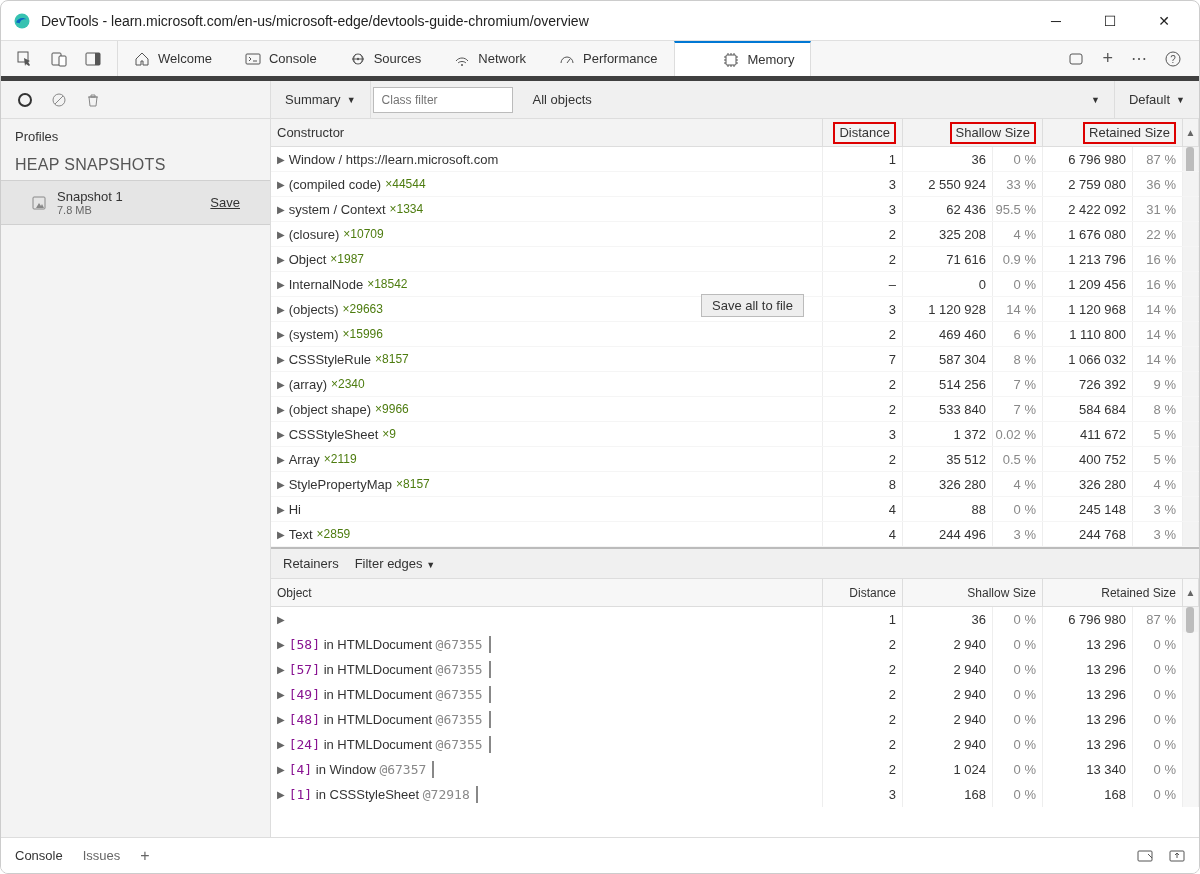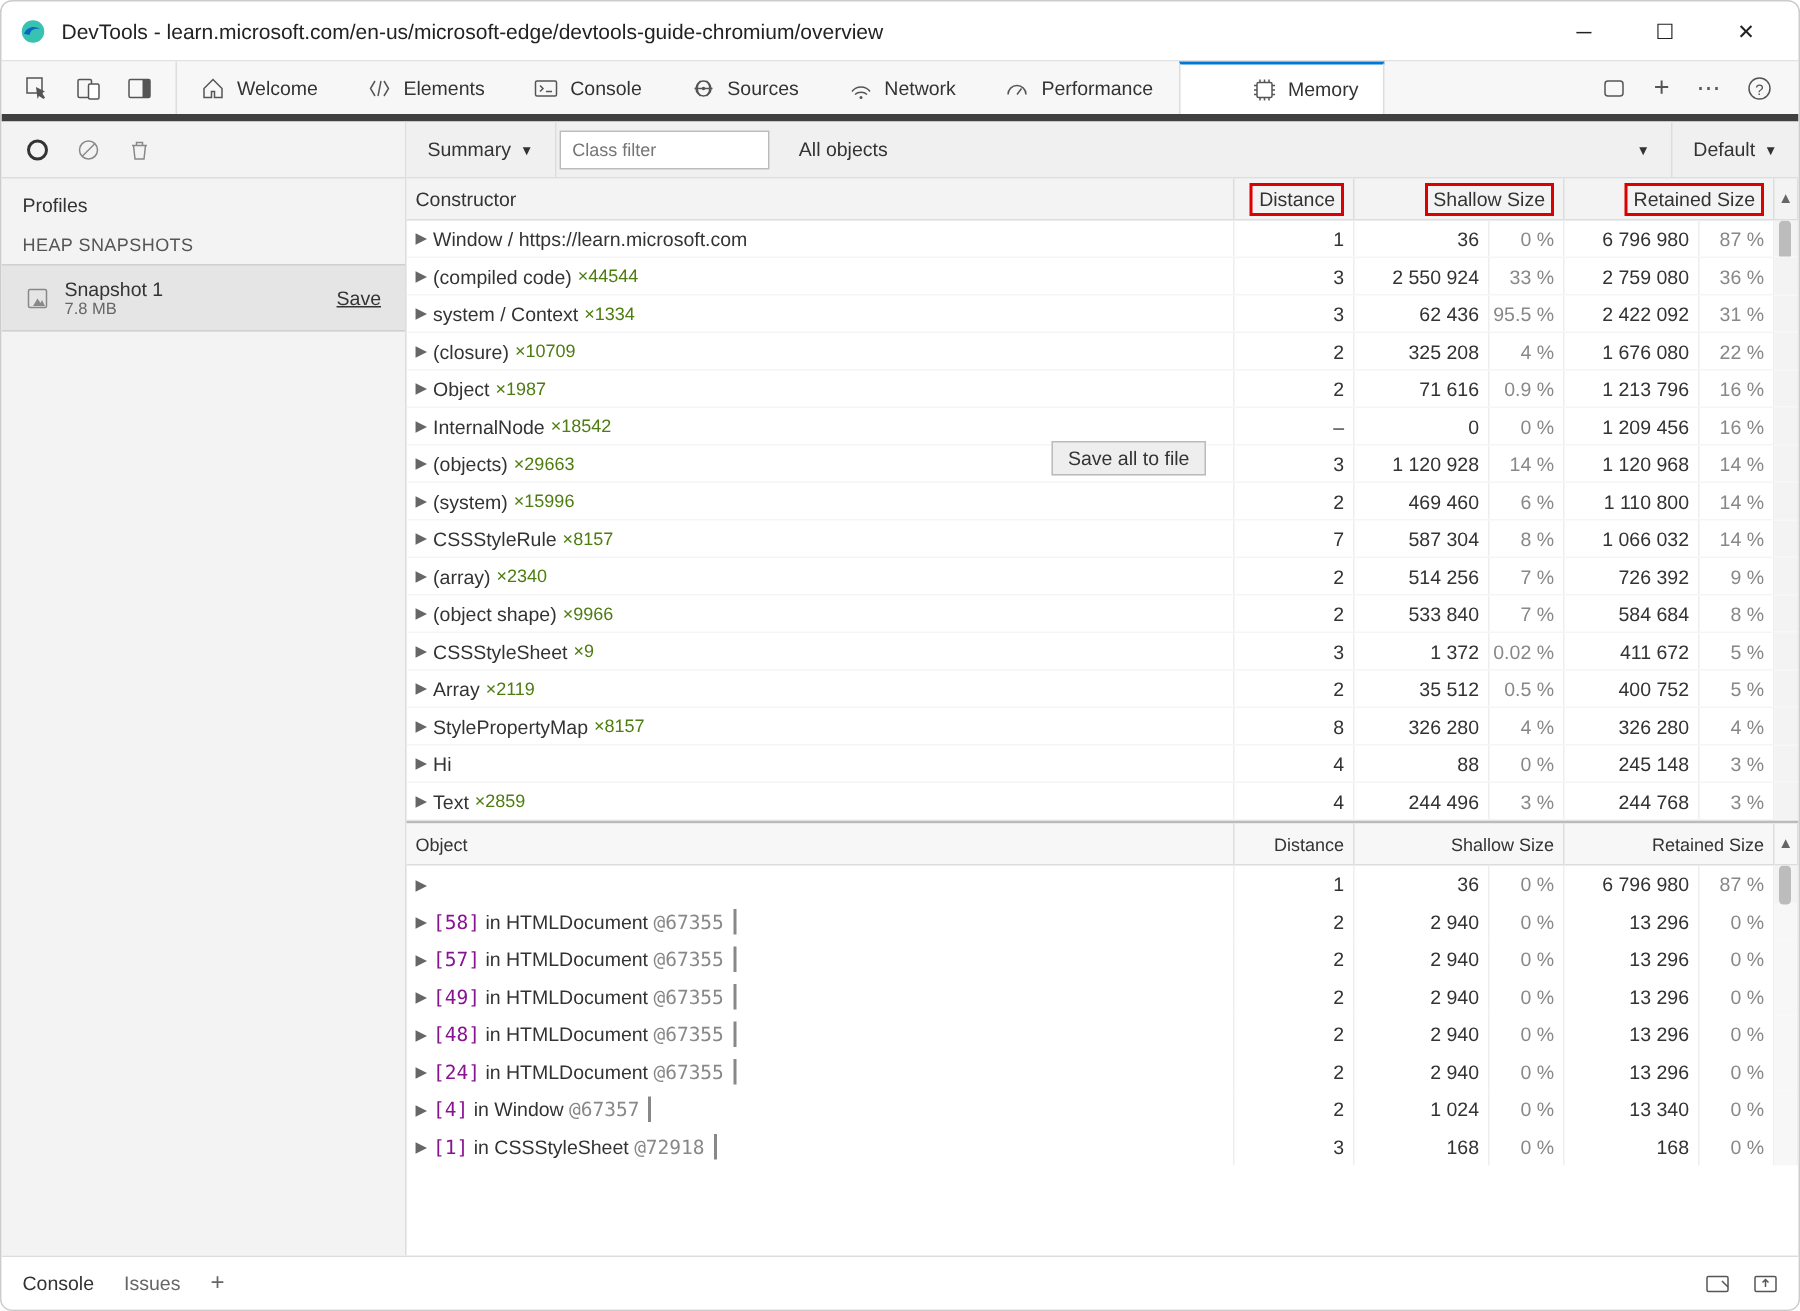--- a/index.html
+++ b/index.html
@@ -13,22 +13,22 @@
     .tabbar .left-icons { display: flex; gap: 18px; padding: 0 16px; border-right: 1px solid #ddd; height: 100%; align-items: center; }
     .tabbar .tabs { display: flex; height: 100%; }
     .tab { display: flex; align-items: center; gap: 8px; padding: 0 16px; font-size: 13px; color: #333; border-right: 1px solid transparent; }
     .tab.active { background: #fff; border-top: 2px solid #0078d4; border-left: 1px solid #ddd; border-right: 1px solid #ddd; padding-left: 48px; }
     .tabbar .right-icons { margin-left: auto; display: flex; gap: 18px; padding: 0 18px; align-items: center; }
     .icon-box { width: 16px; height: 16px; display: inline-flex; }
     .main { flex: 1; display: flex; min-height: 0; }
     .sidebar { width: 270px; border-right: 1px solid #ddd; background: #f3f3f3; display: flex; flex-direction: column; }
     .sidebar-toolbar { height: 38px; display: flex; align-items: center; gap: 18px; padding: 0 16px; border-bottom: 1px solid #ddd; }
     .sidebar-section-title { padding: 10px 14px 6px; font-size: 13px; color: #333; }
-    .sidebar-subhead { padding: 6px 14px; font-size: 12px; color: #555; letter-spacing: .3px; }
-    .snapshot-item { background: #e5e5e5; padding: 8px 16px; display: flex; align-items: center; justify-content: space-between; border-top: 1px solid #d0d0d0; border-bottom: 1px solid #d0d0d0; }
+    .sidebar-subhead { padding: 6px 14px; font-size: 16px; color: #555; letter-spacing: .3px; }
+    .snapshot-item { background: #e5e5e5; padding: 8px 30px; display: flex; align-items: center; justify-content: space-between; border-top: 1px solid #d0d0d0; border-bottom: 1px solid #d0d0d0; }
     .snapshot-item .left { display: flex; gap: 10px; align-items: center; }
     .snapshot-item .size { font-size: 11px; color: #666; }
     .snapshot-item .save { text-decoration: underline; font-size: 13px; }
     .content { flex: 1; display: flex; flex-direction: column; min-width: 0; }
     .filterbar { height: 38px; display: flex; align-items: center; background: #f0f0f0; border-bottom: 1px solid #ddd; }
     .select-like { padding: 0 14px; height: 100%; display: flex; align-items: center; gap: 6px; border-right: 1px solid #ddd; font-size: 13px; }
     .class-filter { width: 140px; height: 26px; border: 1px solid #bbb; margin: 0 6px 0 2px; padding: 0 8px; font-size: 12px; background: #fff; }
     .grid { flex: 1; overflow: hidden; display: flex; flex-direction: column; }
     .grid-header, .grid-row { display: grid; grid-template-columns: 1fr 80px 90px 50px 90px 50px 16px; align-items: center; }
     .grid-header { background: #f3f3f3; border-bottom: 1px solid #ddd; font-size: 13px; color: #333; height: 28px; }
@@ -108,28 +108,20 @@
         <span class="icon-box">
           <svg viewBox="0 0 16 16" width="16" height="16">
             <path d="M2 8l6-6 6 6v6H9v-4H7v4H2z" fill="none" stroke="#555"></path>
           </svg>
         </span>
         <span>Welcome</span>
       </div>
       <div class="tab">
         <span class="icon-box">
           <svg viewBox="0 0 16 16" width="16" height="16">
-            <path d="M5 3L2 8l3 5M11 3l3 5-3 5M9 3l-2 10" fill="none" stroke="#555"></path>
-          </svg>
-        </span>
-        <span>Elements</span>
-      </div>
-      <div class="tab">
-        <span class="icon-box">
-          <svg viewBox="0 0 16 16" width="16" height="16">
             <rect x="1" y="3" width="14" height="10" rx="1" fill="none" stroke="#555"></rect>
             <path d="M4 6l2 2-2 2M8 10h4" stroke="#555" fill="none"></path>
           </svg>
         </span>
         <span>Console</span>
       </div>
       <div class="tab">
         <span class="icon-box">
           <svg viewBox="0 0 16 16" width="16" height="16">
             <circle cx="8" cy="8" r="5" fill="none" stroke="#555"></circle>
@@ -461,20 +453,24 @@
     <div class="num">244 496</div>
     <div class="pct">3 %</div>
     <div class="num">244 768</div>
     <div class="pct">3 %</div>
     <div style="background:#f3f3f3"></div>
           </div>
         </div>
     </div>
 
     <div class="retain-section">
+      <div class="retain-head">
+        <span>Retainers</span>
+        <span><span>Filter edges</span> <span style="font-size:9px">▼</span></span>
+      </div>
       <div class="retain-grid-header">
         <div>Object</div>
         <div class="right">Distance</div>
         <div class="right" style="grid-column:3/5">Shallow Size</div>
         <div class="right" style="grid-column:5/7">Retained Size</div>
         <div class="scroll-arrow">▲</div>
       </div>
       <div class="retain-body" id="retainers-body">
           <div class="retain-row">
     <div>

